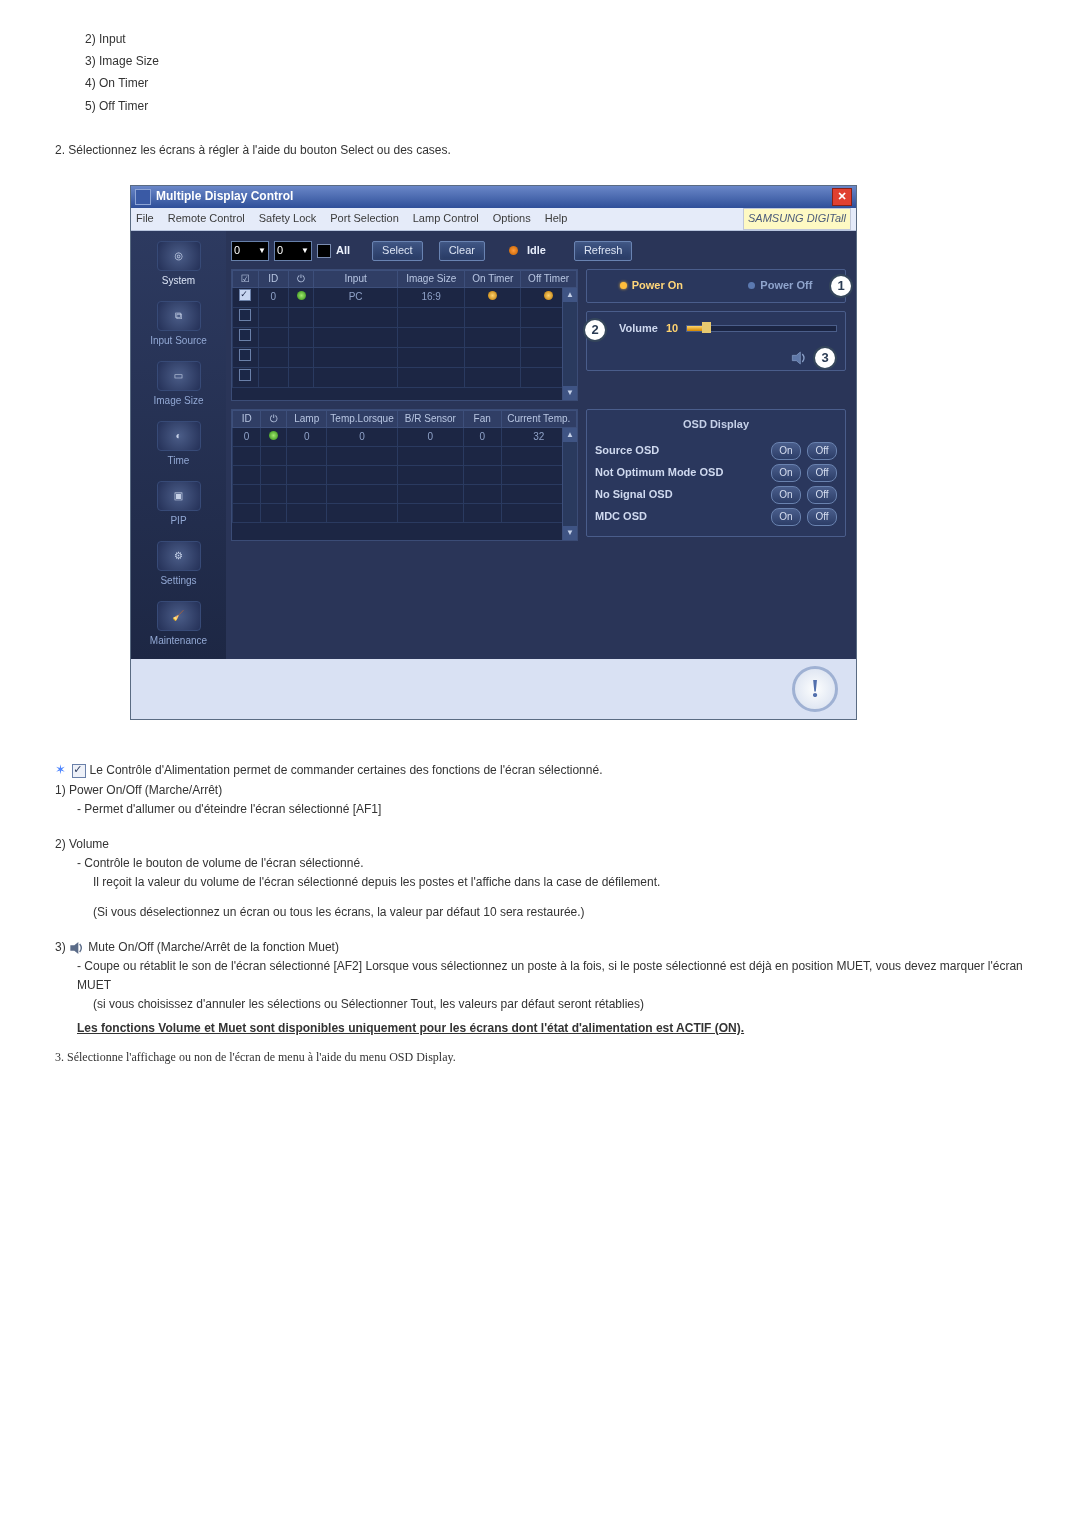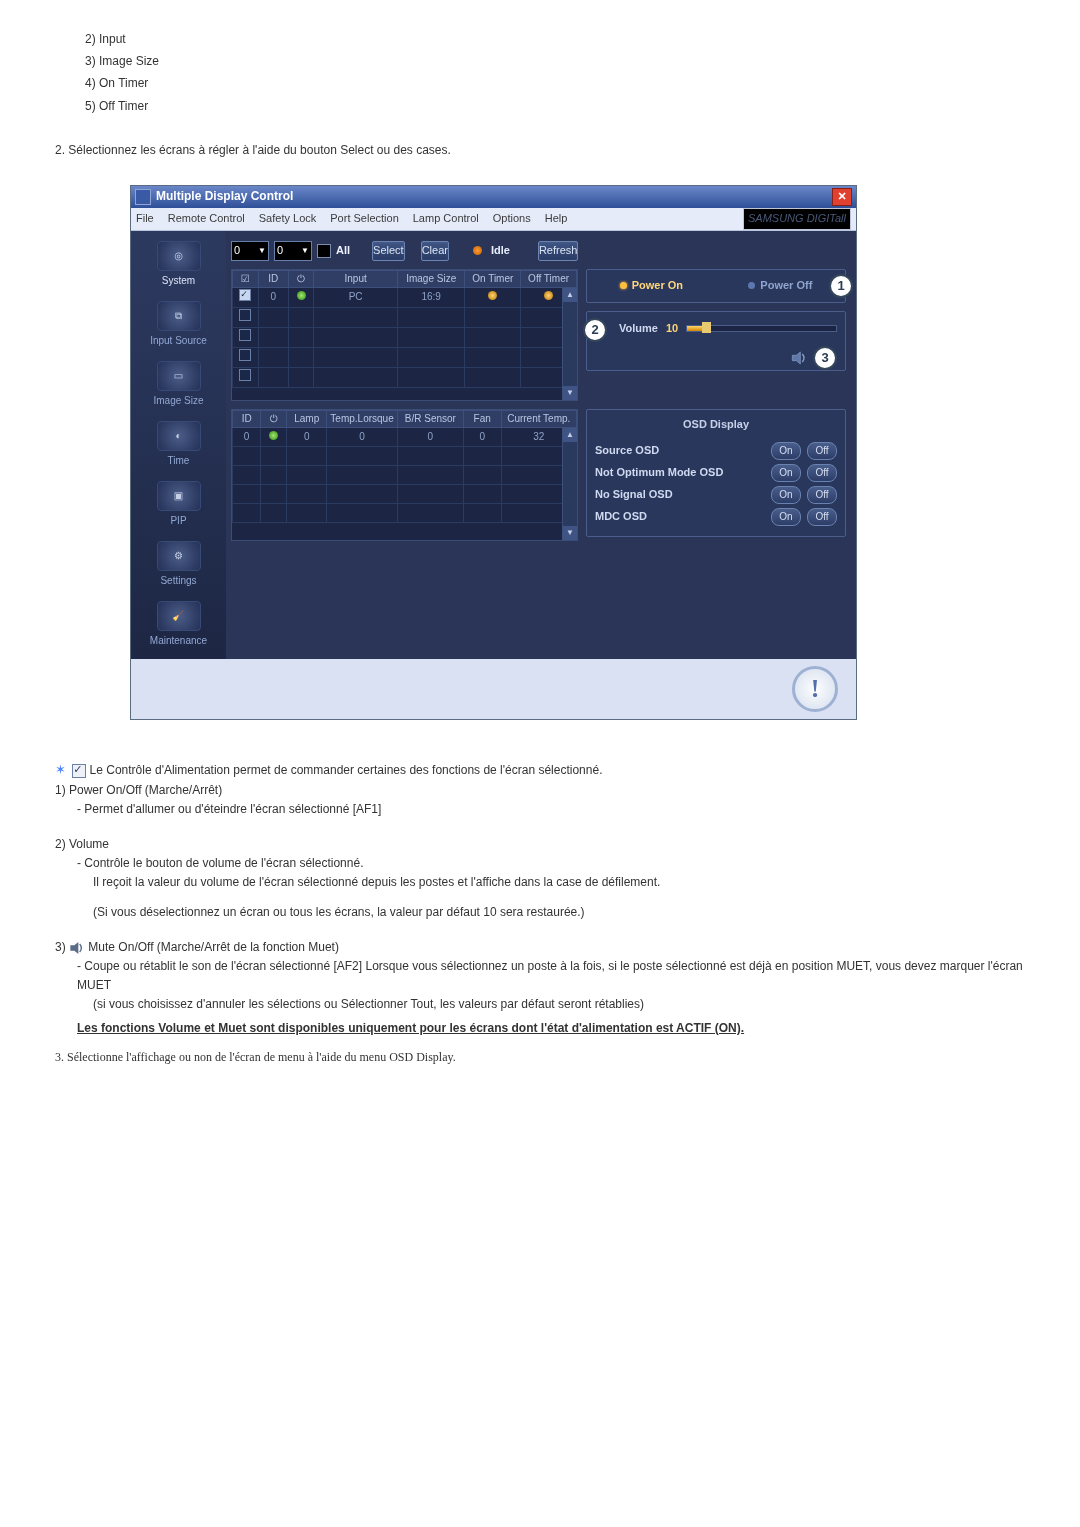--- a/index.html
+++ b/index.html
@@ -49,21 +49,21 @@
     color: #3a3a3a;
     gap: 14px;
     border-bottom: 1px solid #b8c5df;
   }
   .menu-bar span { font-size: 11px; white-space: nowrap; }
   .brand {
     margin-left: auto;
     font-style: italic;
     color: #4a5a7a;
     font-size: 10px;
-    background:#000000;
+    background:#fef9c3;
     padding:1px 4px;
     border:1px solid #c0c7d8;
   }
   .main-area {
     display: flex;
     background: #2a3558;
   }
   .sidebar {
     width: 95px;
     background: linear-gradient(#2d3a60, #1d2744);
@@ -101,21 +101,21 @@
   .sel-box {
     background:#000; color:#fff; width:32px; height:18px;
     border:1px solid #6780aa; font-size:11px; padding:0 2px;
     display:flex; align-items:center; justify-content:space-between;
   }
   .sel-box .caret { font-size:8px; }
   .chk-all { width:12px; height:12px; background:#000; border:1px solid #7a8cb0; }
   .tbtn {
     background: linear-gradient(#3f5584,#283a64);
     color:#dce4f3; border:1px solid #6983b2;
-    height:18px; padding:0 0; display:flex; align-items:center;
+    height:18px; padding:0 9px; display:flex; align-items:center;
     font-size:11px; border-radius:2px;
     box-shadow: 0 0 4px rgba(255,255,255,0.05) inset;
   }
   .idle-led {
     width:9px; height:9px; border-radius:50%;
     background: radial-gradient(circle,#ff9a3a,#c36000);
     margin-right:4px;
   }
   .content-row { display:flex; gap:8px; }
   .grid-box {

